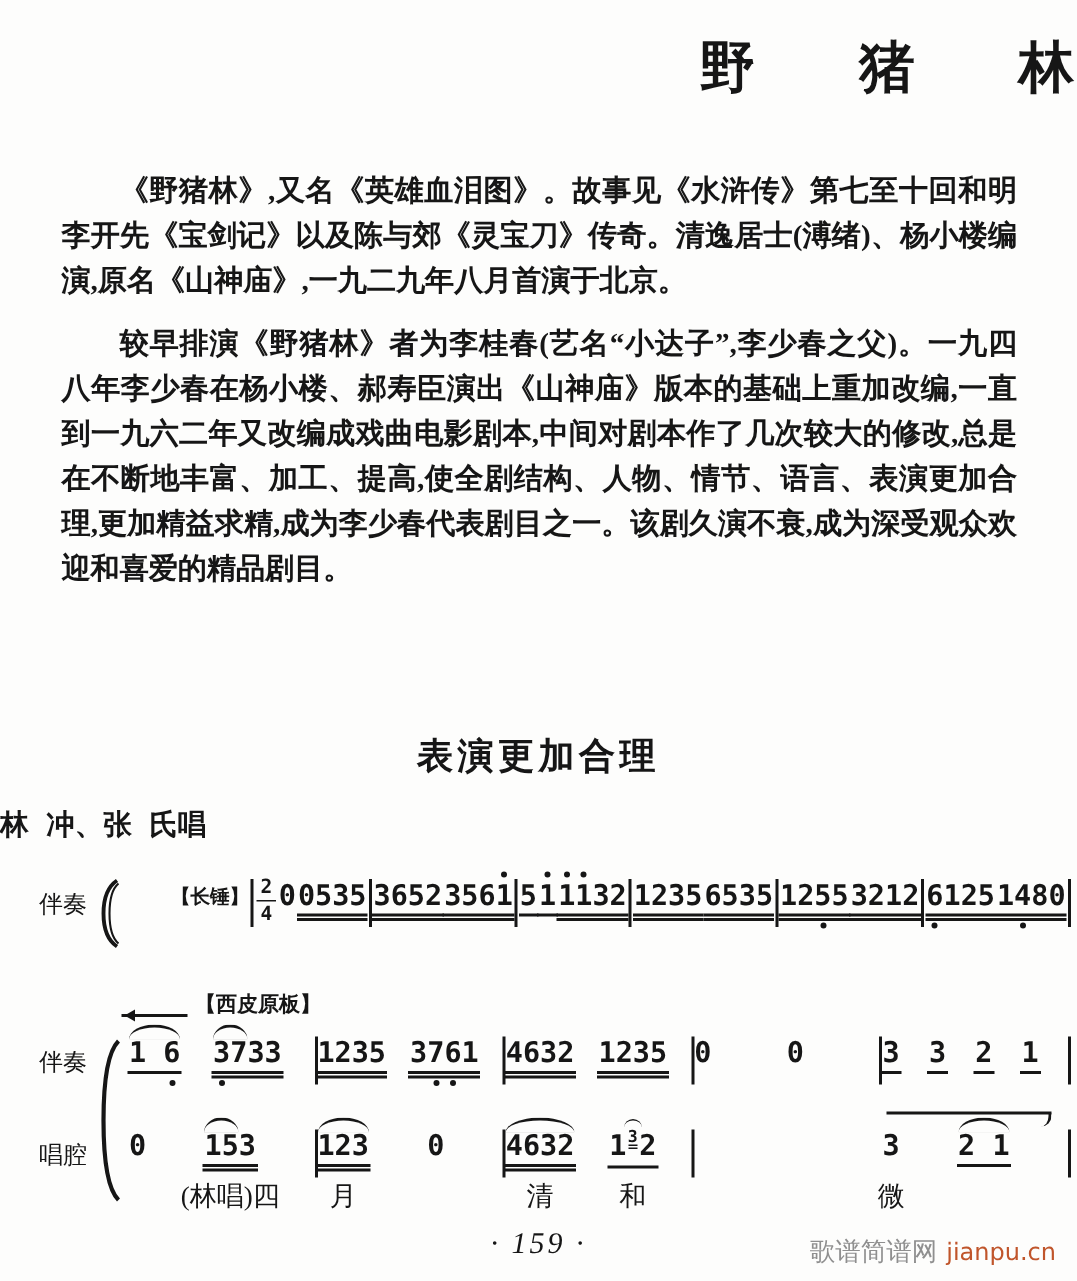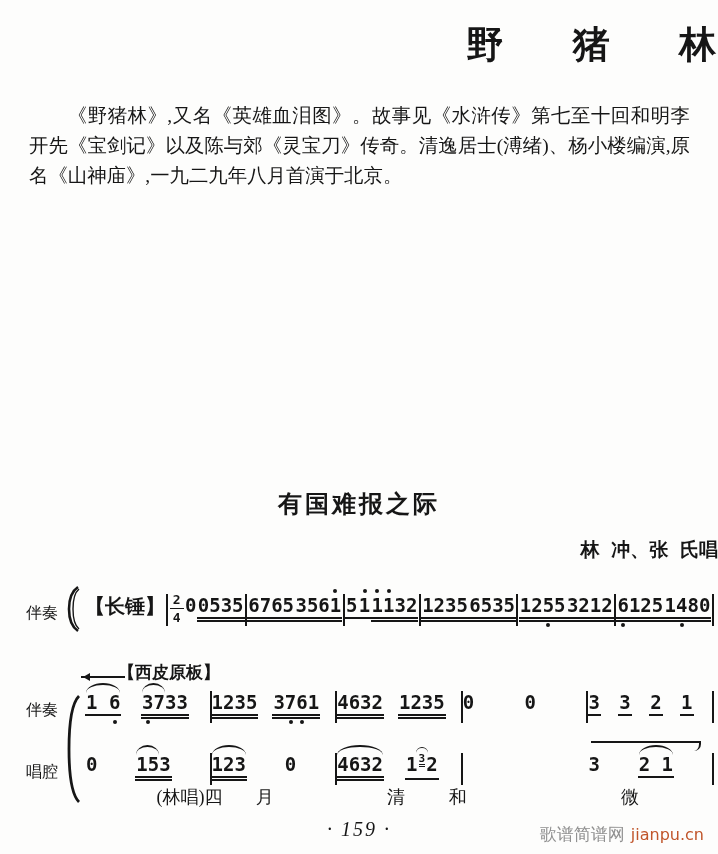--- a/index.html
+++ b/index.html
@@ -9,38 +9,38 @@
     font-family:"Liberation Serif",serif;
   }
   .title{
     position:absolute;top:20px;left:0;right:0;text-align:right;
     font-size:37px;font-weight:bold;word-spacing:56px;letter-spacing:2px;
   }
   .paras{
     position:absolute;top:101px;left:29px;width:661px;
     font-size:19.4px;line-height:30px;text-align:justify;
   }
-  .paras p{margin:0;text-indent:2em;}
+  .paras p{margin:12px;text-indent:2em;font-weight:bold;}
   .subtitle{
     position:absolute;top:488px;left:0;right:0;text-align:center;
     font-size:24px;font-weight:600;letter-spacing:3px;
   }
   .singers{
-    position:absolute;top:537px;left:0;right:0;text-align:right;
+    position:absolute;top:537px;left:0;right:0;text-align:left;
     font-size:19px;font-weight:bold;word-spacing:7px;
   }
   
-  .mus{position:absolute;display:flex;align-items:center;}
+  .mus{position:absolute;display:flex;align-items:flex-start;}
   .plabel{flex:none;width:40px;font-size:16px;font-weight:normal;}
   .bracket{flex:none;}
   .sys1{top:585px;left:26px;right:4px;}
   .sys1 .plabel{margin-top:8px;}
   .sys1 .line{flex:1;display:flex;justify-content:space-between;align-items:flex-start;margin-left:5px;margin-top:2px;}
   .sys2{top:692px;left:26px;right:4px;}
-  .banshi{position:absolute;top:-31px;left:92px;font-size:17px;font-weight:bold;}
+  .banshi{position:absolute;top:-31px;left:104px;font-size:14px;font-weight:bold;}
   .s2labels{flex:none;width:40px;position:relative;height:110px;}
   .s2labels .plabel{position:absolute;left:0;}
   .s2labels .lab-acc{top:6px;}
   .s2labels .lab-voc{top:68px;}
   .s2meas{flex:1;display:flex;justify-content:space-between;margin-left:5px;}
   .meas{flex:1 1 0;display:flex;flex-direction:column;min-width:0;}
   .mrow{display:flex;justify-content:space-between;align-items:flex-start;width:100%;}
   .mrow.acc{height:62px;}
   .mrow.voc{position:relative;height:52px;}
   
@@ -48,71 +48,72 @@
     position:relative;flex:none;
     font-family:"DejaVu Sans Mono",monospace;font-weight:bold;
     font-size:19px;line-height:20px;padding-bottom:7px;
   }
   .ul{position:absolute;left:-1px;right:-1px;height:2px;background:#161616;}
   .l0{bottom:3px;}.l1{bottom:0;}
   .dot{position:absolute;width:4px;height:4px;border-radius:50%;background:#161616;transform:translateX(-50%);}
   .od{top:-6px;}.ud{bottom:-5px;}
   .arc{position:absolute;top:-9px;height:8px;border-top:2px solid #161616;border-radius:50% 50% 0 0/100% 100% 0 0;}
   .bar{flex:none;width:2px;height:32px;background:#161616;margin-top:-1px;}
-  .mlabel{flex:none;font-family:"Liberation Serif",serif;font-weight:bold;font-size:20px;line-height:22px;}
+  .mlabel{flex:none;font-family:"Liberation Serif",serif;font-weight:bold;font-size:13px;line-height:22px;margin-left:29px;}
   .time{flex:none;display:flex;flex-direction:column;align-items:center;
     font-family:"DejaVu Sans Mono",monospace;font-weight:bold;font-size:13px;line-height:1;margin-top:-2px;}
   .time .tn{border-bottom:1.5px solid #161616;padding:0 3px 2px;margin-bottom:2px;}
   .time .td{padding:0 3px;}
   .grace{display:inline-block;font-size:11px;line-height:10px;transform:translateY(-9px);
     border-bottom:3px double #161616;position:relative;margin:0 1px;}
   .grace::before{content:"";position:absolute;left:-3px;right:-3px;top:-7px;height:5px;
     border-top:1.5px solid #161616;border-radius:50% 50% 0 0/100% 100% 0 0;}
   .lyric{position:absolute;top:33px;left:50%;transform:translateX(-50%);
-    font-family:"Liberation Serif",serif;font-weight:normal;font-size:18px;white-space:nowrap;margin-left:36px;}
+    font-family:"Liberation Serif",serif;font-weight:normal;font-size:18px;white-space:nowrap;}
   .contL{position:absolute;top:-16px;left:-5px;width:44px;border-top:2px solid #161616;}
   .contL::before{content:"";position:absolute;left:-2px;top:-5px;border:4px solid transparent;border-right:7px solid #161616;}
   .contR{position:absolute;top:-13px;left:3px;width:110px;border-top:2px solid #161616;}
   .contR::after{content:"";position:absolute;right:0;top:-1px;width:8px;height:9px;
     border-right:2px solid #161616;border-bottom-right-radius:7px;}
   
   .pageno{position:absolute;top:818px;left:0;right:0;text-align:center;
     font-style:italic;font-size:20px;letter-spacing:2px;}
   .wm{position:absolute;top:823px;right:14px;font-size:17px;color:#8f8f8f;margin-left:44px;}
   .wm .domain{color:#c0552b;margin-left:6px;font-family:"DejaVu Sans",sans-serif;font-size:16px;}
 </style>
 </head>
 <body>
 
 <div class="title">野 猪 林</div>
 
 <div class="paras">
   <p>《野猪林》,又名《英雄血泪图》。故事见《水浒传》第七至十回和明李开先《宝剑记》以及陈与郊《灵宝刀》传奇。清逸居士(溥绪)、杨小楼编演,原名《山神庙》,一九二九年八月首演于北京。</p>
-</div>
-
-<div class="subtitle">有国难报之际</div>
+  <p>较早排演《野猪林》者为李桂春(艺名“小达子”,李少春之父)。一九四八年李少春在杨小楼、郝寿臣演出《山神庙》版本的基础上重加改编,一直到一九六二年又改编成戏曲电影剧本,中间对剧本作了几次较大的修改,总是在不断地丰富、加工、提高,使全剧结构、人物、情节、语言、表演更加合理,更加精益求精,成为李少春代表剧目之一。该剧久演不衰,成为深受观众欢迎和喜爱的精品剧目。</p>
+</div>
+
+<div class="subtitle">表演更加合理</div>
 <div class="singers">林 冲、张 氏唱</div>
 
 <div class="mus sys1">
   <span class="plabel">伴奏</span>
   <svg class="bracket" width="14" height="48" viewBox="0 0 14 48">
     <path d="M12,2 Q3,8 3,24 Q3,40 12,46" fill="none" stroke="#161616" stroke-width="2.6"></path>
     <path d="M13,4 Q7,9 7,24 Q7,39 13,44" fill="none" stroke="#161616" stroke-width="1.4"></path>
   </svg>
   <div class="line" id="sys1line">
       <span class="mlabel">【长锤】</span>
       <span class="bar"></span>
       <span class="time">
         <span class="tn">2</span>
         <span class="td">4</span>
       </span>
       <span class="tok"><span class="digits">0</span></span>
       <span class="tok"><span class="digits">0535</span><span class="ul l0"></span><span class="ul l1"></span></span>
       <span class="bar"></span>
-      <span class="tok"><span class="digits">6765</span><span class="ul l0"></span><span class="ul l1"></span></span>
+      <span class="tok"><span class="digits">3652</span><span class="ul l0"></span><span class="ul l1"></span></span>
       <span class="tok"><span class="digits">3561</span><span class="ul l0"></span><span class="ul l1"></span><span class="dot od" style="left: 87.5%;"></span></span>
       <span class="bar"></span>
       <span class="tok"><span class="digits">5</span><span class="ul l0"></span></span>
       <span class="tok"><span class="digits">1</span><span class="ul l0"></span><span class="dot od" style="left: 50%;"></span></span>
       <span class="tok"><span class="digits">1132</span><span class="ul l0"></span><span class="ul l1"></span><span class="dot od" style="left: 12.5%;"></span><span class="dot od" style="left: 37.5%;"></span></span>
       <span class="bar"></span>
       <span class="tok"><span class="digits">1235</span><span class="ul l0"></span><span class="ul l1"></span></span>
       <span class="tok"><span class="digits">6535</span><span class="ul l0"></span><span class="ul l1"></span></span>
       <span class="bar"></span>
       <span class="tok"><span class="digits">1255</span><span class="ul l0"></span><span class="ul l1"></span><span class="dot ud" style="left: 62.5%;"></span></span>

